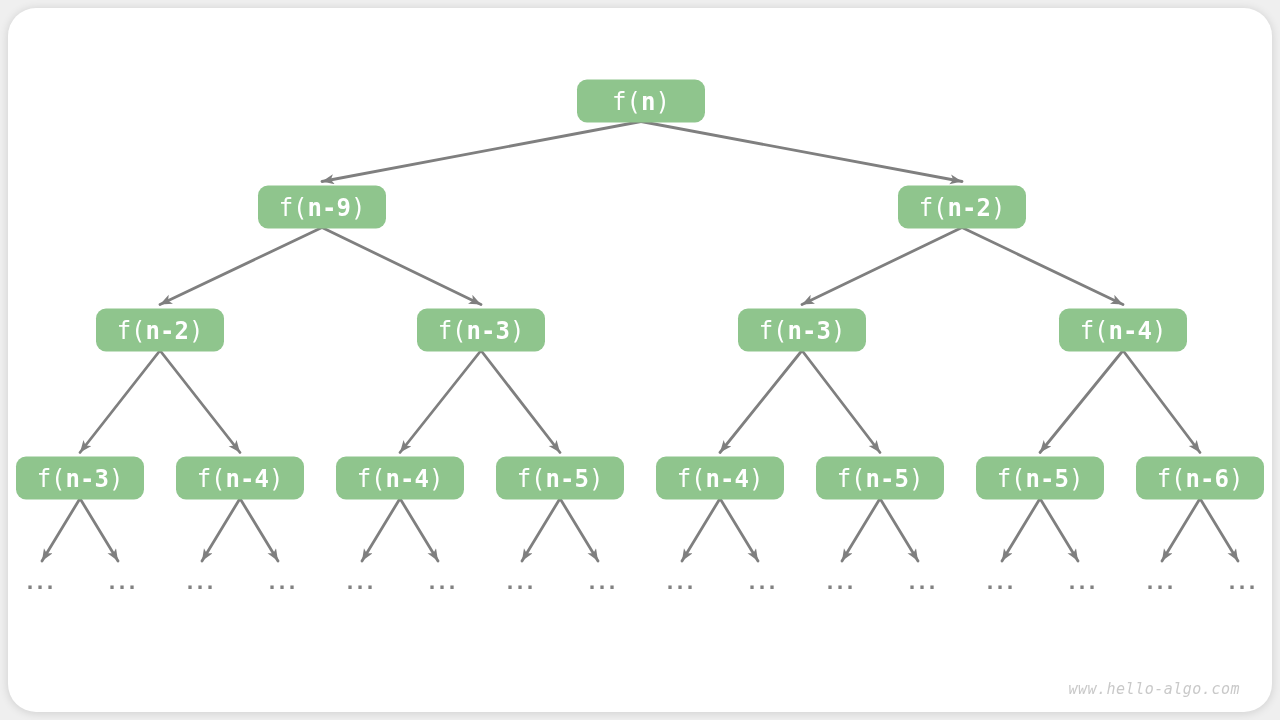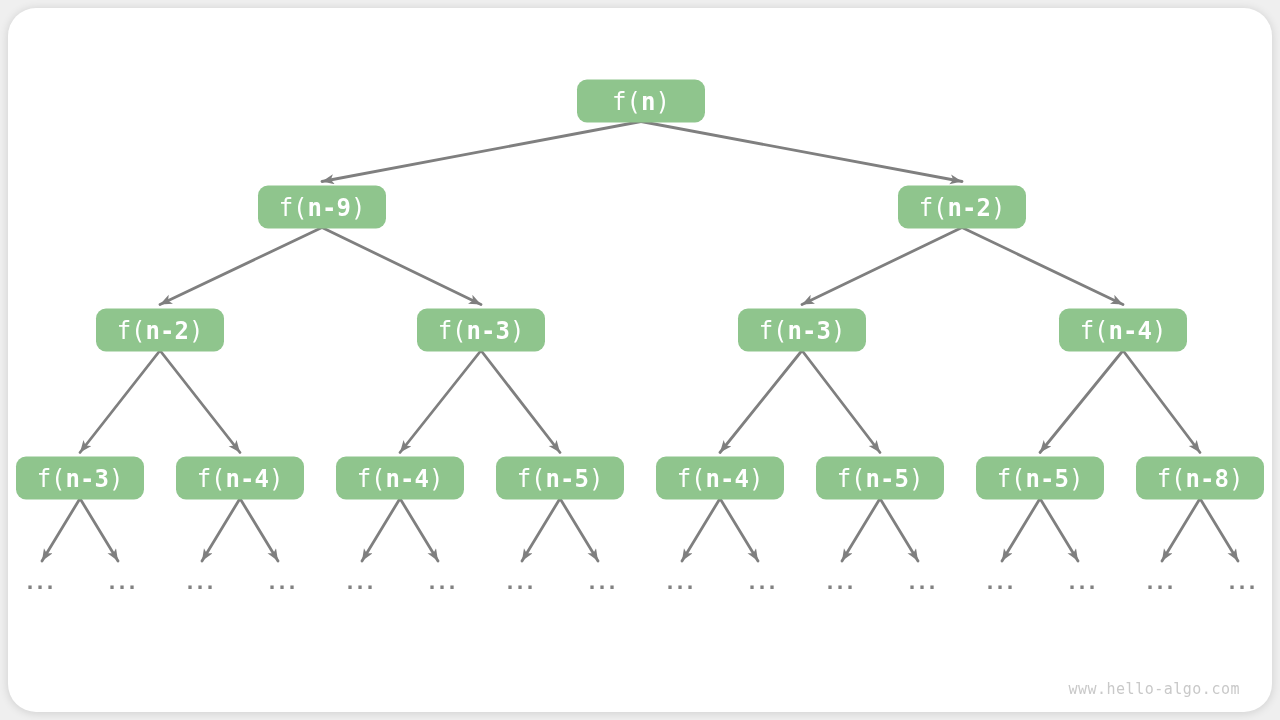--- a/index.html
+++ b/index.html
@@ -28,20 +28,21 @@
   .node .arg{font-weight:700;}
   .dots{
     position:absolute;transform:translateX(-50%);
     font-weight:700;font-size:20px;letter-spacing:-2px;
     color:var(--ellipsis,#828282);
   }
   .watermark{
     position:absolute;right:40px;bottom:22px;
     font-size:15px;letter-spacing:0.5px;
     color:var(--watermark,#c9c9c9);
+    font-style:italic;
   }
 </style>
 </head>
 <body style="--page-bg: #efefef; --card-bg: #ffffff; --node-fill: #8fc58d; --node-text: #ffffff; --ellipsis: #828282; --watermark: #c9c9c9;">
 
 <div class="card"></div>
 
 <div class="stage">
   <svg id="edges-svg" xmlns="http://www.w3.org/2000/svg">
     <defs>
@@ -163,20 +164,20 @@
       <span class="dots" style="left: 921px; top: 570px;">...</span>
       <div class="node" style="left: 1040px; top: 478px;">
         <span>f(</span>
         <span class="arg">n-5</span>
         <span>)</span>
       </div>
       <span class="dots" style="left: 999px; top: 570px;">...</span>
       <span class="dots" style="left: 1081px; top: 570px;">...</span>
       <div class="node" style="left: 1200px; top: 478px;">
         <span>f(</span>
-        <span class="arg">n-8</span>
+        <span class="arg">n-6</span>
         <span>)</span>
       </div>
       <span class="dots" style="left: 1159px; top: 570px;">...</span>
       <span class="dots" style="left: 1241px; top: 570px;">...</span>
     </div>
   <div class="watermark">www.hello-algo.com</div>
 </div>
 
 </body></html>

